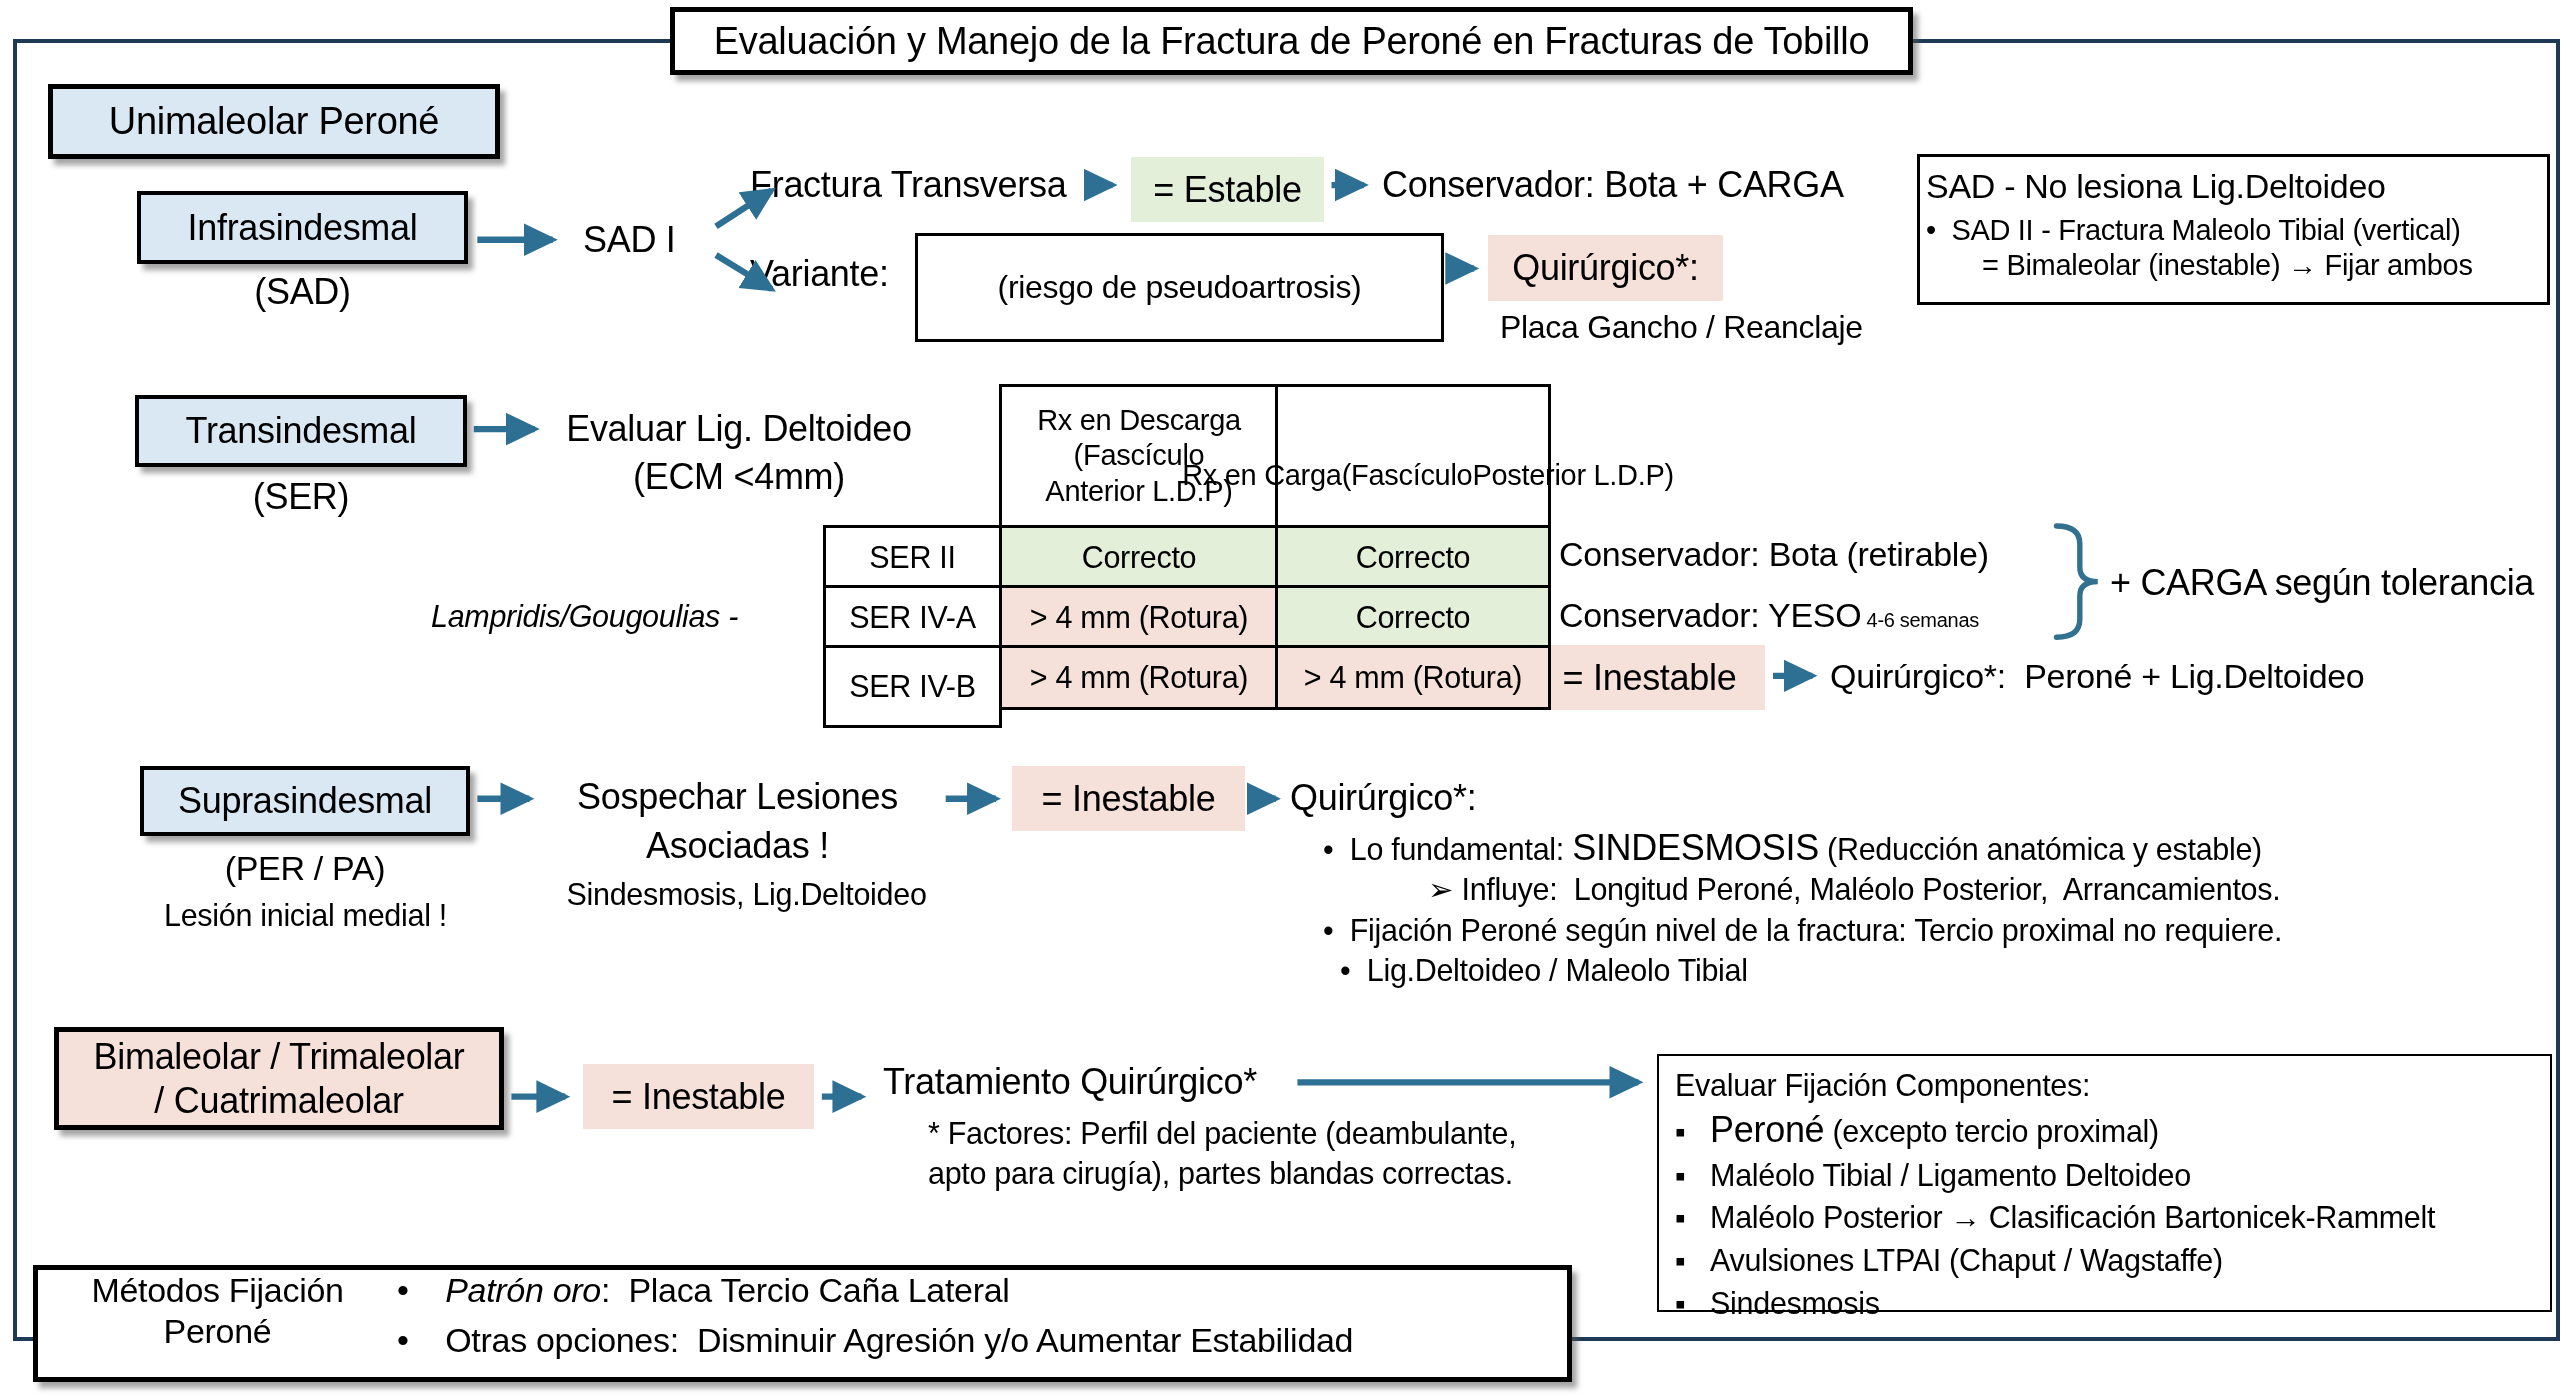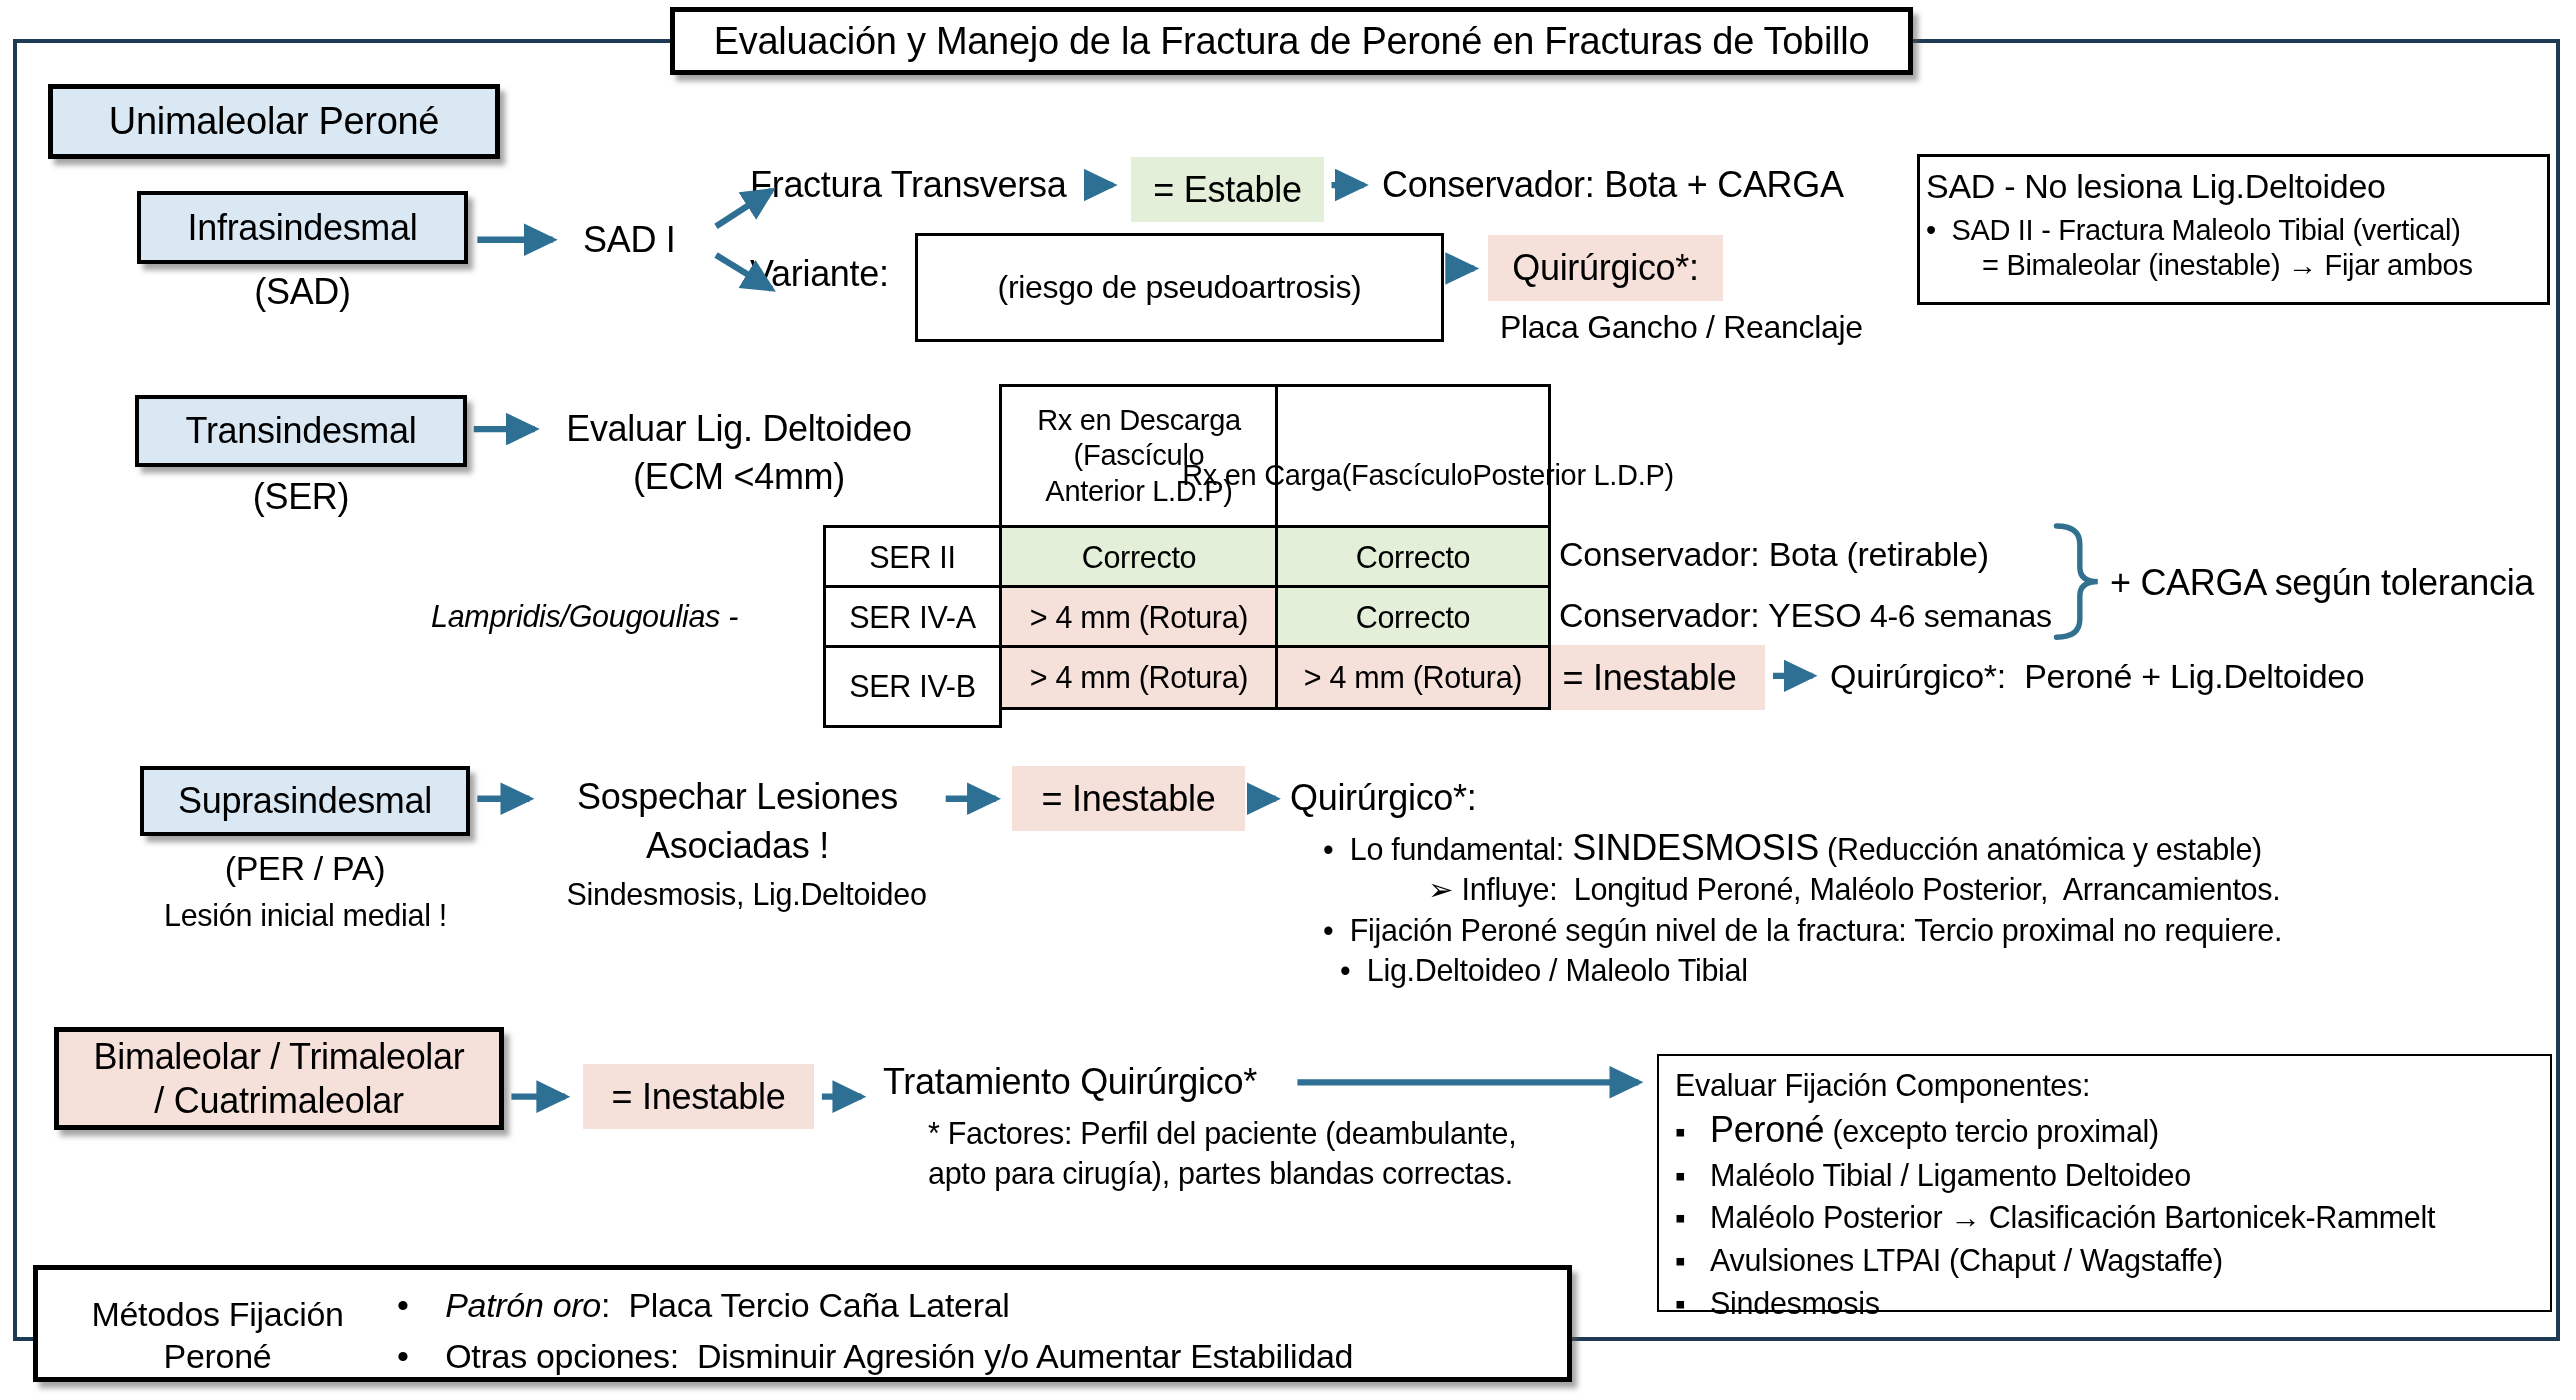--- a/index.html
+++ b/index.html
@@ -13,21 +13,21 @@
   .outer-border{left:12.6px;top:39px;width:2547px;height:1302px;border:4.5px solid #1f3a54;z-index:0;}
 
   .panel-heavy{background:#fff;border:5.4px solid #000;box-shadow:6.3px 7.2px 5.4px rgba(90,90,90,.55);z-index:4;}
   .box-blue{background:#dae8f4;border:4.5px solid #000;box-shadow:6.3px 7.2px 5.4px rgba(90,90,90,.55);z-index:4;}
   .box-pink{background:#f6e1da;border:5.4px solid #000;box-shadow:6.3px 7.2px 5.4px rgba(90,90,90,.55);z-index:4;}
   .panel-thin{background:#fff;border:3.6px solid #000;z-index:4;}
   .badge-green{background:#e3efd9;z-index:2;}
   .badge-pink{background:#f6e1da;z-index:2;}
 
   .t40{font-size:36px;} .t42{font-size:38px;} .t38{font-size:34px;}
-  .t36{font-size:32px;} .t34{font-size:30.5px;} .t32{font-size:29px;} .t31{font-size:32px;}
+  .t36{font-size:32px;} .t34{font-size:30.5px;} .t32{font-size:29px;} .t31{font-size:20px;}
   .b{font-weight:normal;} .i{font-style:italic;}
   .cell{border:3.6px solid #000;display:flex;align-items:center;justify-content:center;text-align:left;background:#fff;z-index:4;margin-left:48px;}
   .line{line-height:1.22;}
 </style>
 </head>
 <body>
 
 <div class="abs outer-border"></div>
 
 <svg class="overlay" width="2576" height="1401" viewBox="0 0 2871 1561">
@@ -249,21 +249,21 @@
     <span data-bind="evaluar.bullet_glyph">▪</span><span>&nbsp;&nbsp;&nbsp;</span><span data-bind="evaluar.item3">Maléolo Posterior → Clasificación Bartonicek-Rammelt</span>
   </div>
   <div class="t34 line" style="margin-top:5.4px;">
     <span data-bind="evaluar.bullet_glyph">▪</span><span>&nbsp;&nbsp;&nbsp;</span><span data-bind="evaluar.item4">Avulsiones LTPAI (Chaput / Wagstaffe)</span>
   </div>
   <div class="t34 line" style="margin-top:5.4px;">
     <span data-bind="evaluar.bullet_glyph">▪</span><span>&nbsp;&nbsp;&nbsp;</span><span data-bind="evaluar.item5">Sindesmosis</span>
   </div>
 </div>
 
-<div class="abs panel-heavy" style="left:33px;top:1265px;width:1539px;height:117px;display:flex;align-items:flex-end;">
+<div class="abs panel-heavy" style="left:33px;top:1265px;width:1539px;height:117px;display:flex;align-items:flex-start;">
   <div style="width:359px;text-align:center;">
     <div class="t38 b line" data-bind="metodos.label_line1">Métodos Fijación</div>
     <div class="t38 b line" data-bind="metodos.label_line2">Peroné</div>
   </div>
   <div>
     <div class="t38 line">
       <span data-bind="metodos.bullet_glyph">•</span><span>&nbsp;&nbsp;&nbsp;&nbsp;</span><span class="i" data-bind="metodos.b1_italic">Patrón oro</span><span data-bind="metodos.b1_rest">:  Placa Tercio Caña Lateral</span>
     </div>
     <div class="t38 line" style="margin-top:9px;">
       <span data-bind="metodos.bullet_glyph">•</span><span>&nbsp;&nbsp;&nbsp;&nbsp;</span><span data-bind="metodos.b2">Otras opciones:  Disminuir Agresión y/o Aumentar Estabilidad</span>

